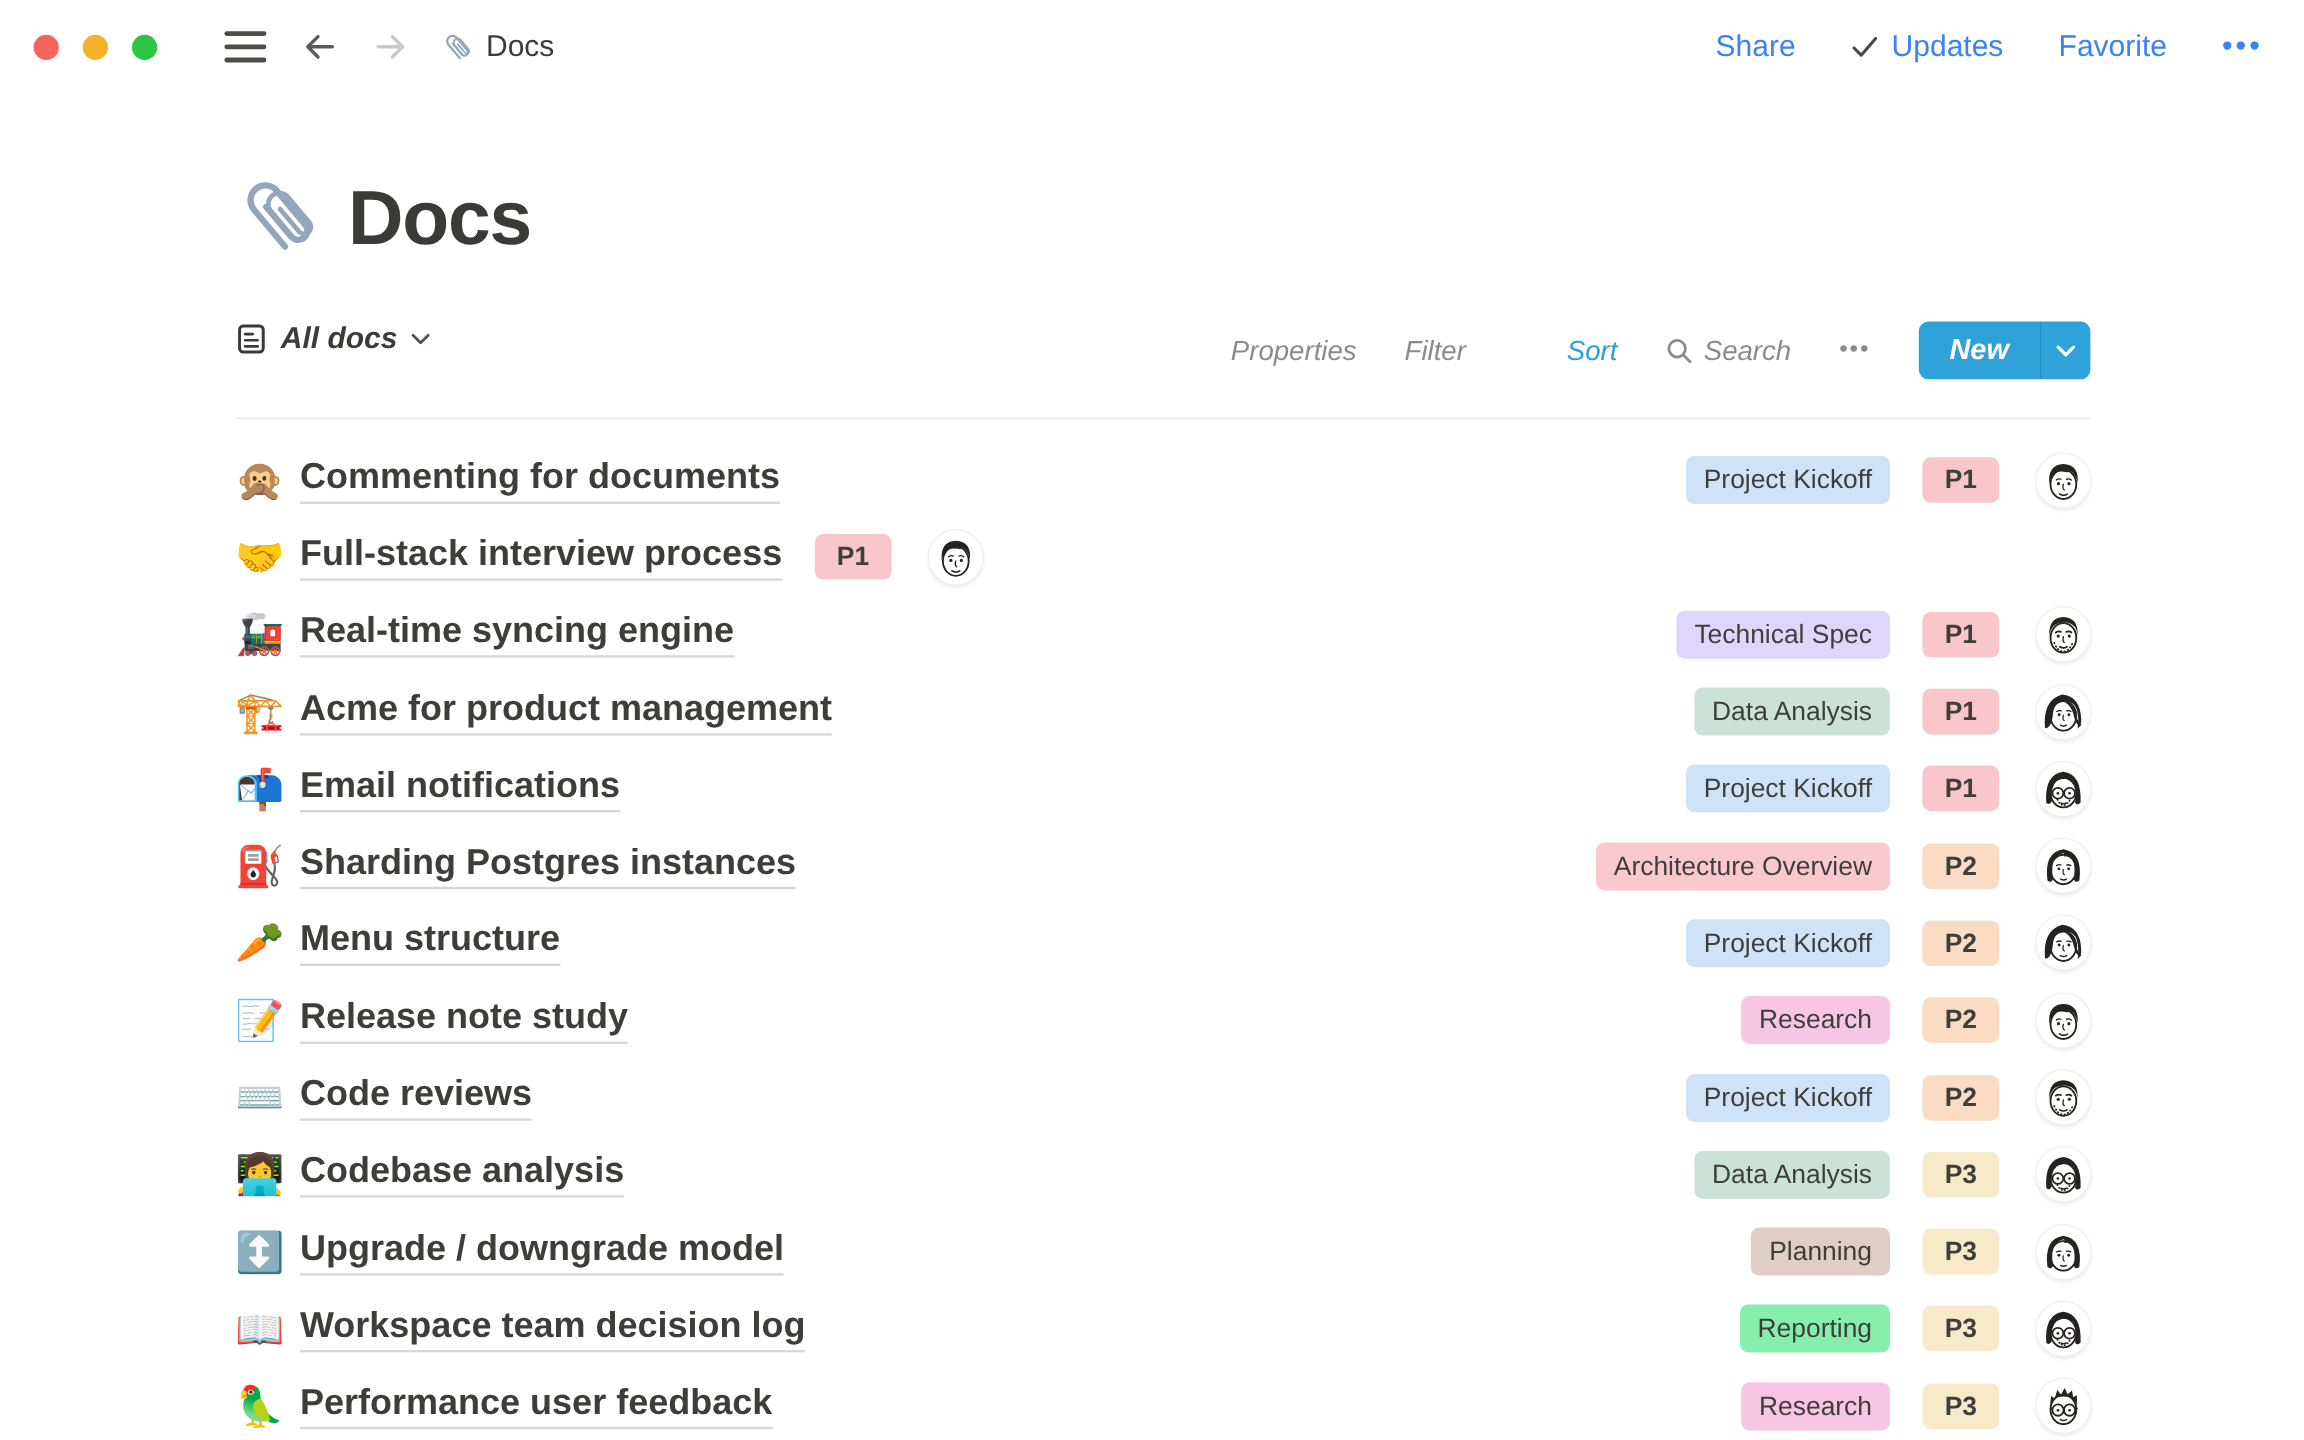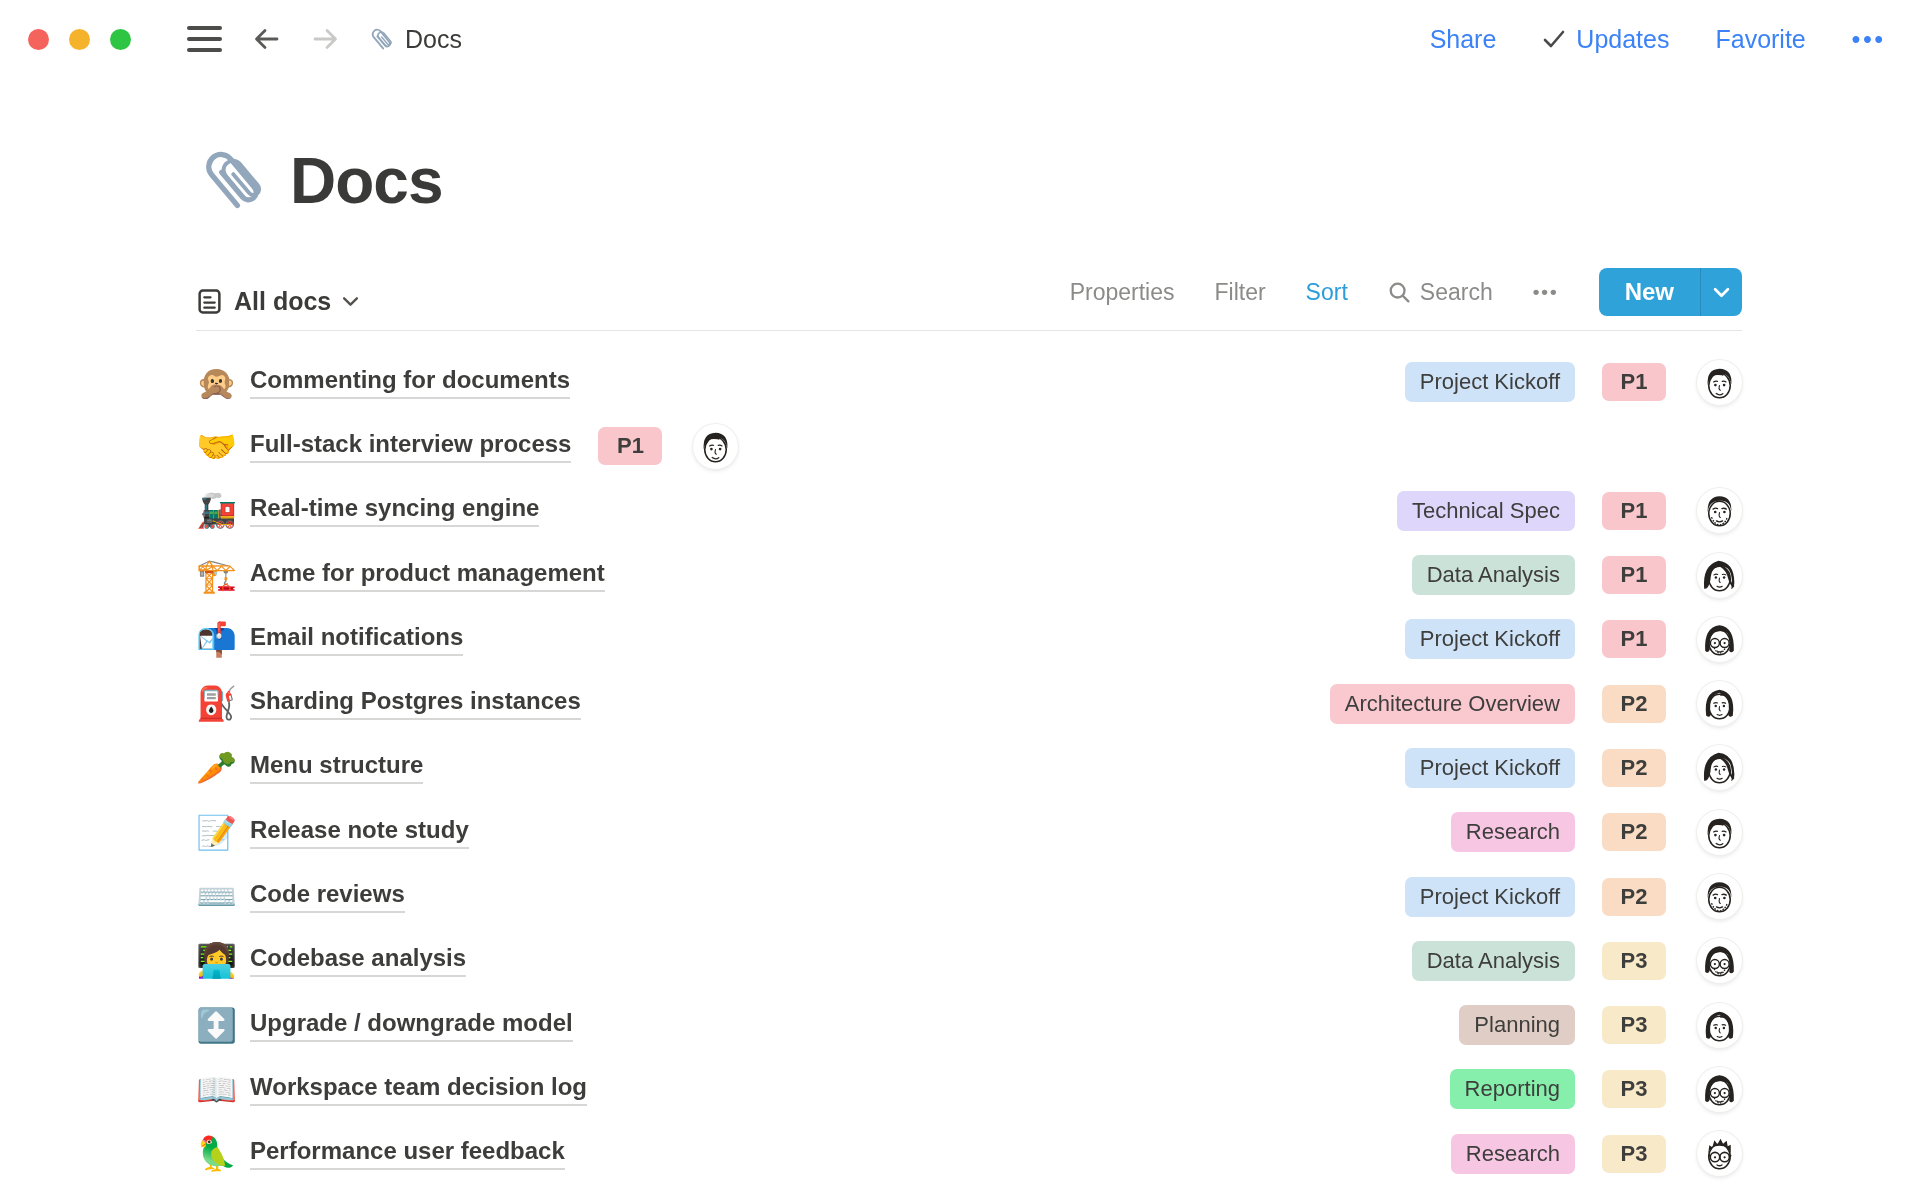--- a/index.html
+++ b/index.html
@@ -32,24 +32,25 @@
   
   .content { padding: 0 178px 0 196px; }
 
   .page-header { display: flex; align-items: center; gap: 20px; margin-top: 66px; }
   .page-icon svg { display: block; }
   .page-title { font-size: 64px; font-weight: 800; letter-spacing: -1px; color: #3a3a38; }
 
   
   .toolbar {
     display: flex;
-    align-items: flex-end;
+    align-items: flex-start;
     margin-top: 50px;
-    padding-bottom: 14px;
+    padding-bottom: 32px;
     border-bottom: 1px solid #e4e4e2;
+    font-style: italic;
   }
   .view-selector { display: flex; align-items: center; gap: 11px; cursor: pointer; }
   .view-selector .label { font-size: 25px; font-weight: 700; color: #3b3b39; }
   .toolbar-right { margin-left: auto; display: flex; align-items: center; gap: 40px; }
   .tb-item { font-size: 23px; color: #8b8b89; cursor: pointer; }
   .tb-item.active { color: #2d9cdb; }
   .search-group { display: flex; align-items: center; gap: 9px; cursor: pointer; }
   .tb-ellipsis { font-size: 19px; letter-spacing: 2px; color: #8b8b89; font-weight: 700; cursor: pointer; }
   .new-btn {
     display: flex; align-items: stretch; height: 48px;
@@ -57,21 +58,21 @@
     color: #fff; font-weight: 700; font-size: 24px; cursor: pointer;
   }
   .new-btn-main { display: flex; align-items: center; padding: 0 26px; }
   .new-btn-chevron { width: 42px; display: flex; align-items: center; justify-content: center; border-left: 1px solid rgba(0,0,0,0.14); }
 
   
   .rows { margin-top: 19px; }
   .doc-row { display: flex; align-items: center; height: 64.3px; }
   .doc-emoji { width: 54px; font-size: 33px; line-height: 1; flex: none; }
   .doc-title {
-    font-size: 24px; font-weight: 600; color: #3d3d3b;
+    font-size: 30px; font-weight: 600; color: #3d3d3b;
     border-bottom: 2px solid #d7d7d5; padding-bottom: 3px;
     cursor: pointer; white-space: nowrap;
   }
   .doc-tag {
     margin-left: auto; flex: none;
     padding: 7px 15px; border-radius: 7px;
     font-size: 22px; color: #3e3e3c; white-space: nowrap;
   }
   .doc-priority {
     margin-left: 27px; flex: none;
@@ -231,21 +232,21 @@
       </svg>
       <span class="label">All docs</span>
       <svg width="17" height="11" viewBox="0 0 16 10">
         <path d="M2,2 L8,8 L14,2" fill="none" stroke="#55514c" stroke-width="2.2" stroke-linecap="round" stroke-linejoin="round"></path>
       </svg>
     </div>
 
     <div class="toolbar-right">
       <span class="tb-item">Properties</span>
       <span class="tb-item">Filter</span>
-      <span class="tb-item active" style="color: rgb(45, 156, 219);">Sort</span>
+      <span class="tb-item active" style="color: rgb(45, 156, 219); margin-left: 44px;">Sort</span>
       <span class="search-group">
         <svg width="23" height="23" viewBox="0 0 22 22">
           <circle cx="9.2" cy="9.2" r="6.6" fill="none" stroke="#8b8b89" stroke-width="2.2"></circle>
           <path d="M14.2,14.2 L19.5,19.5" stroke="#8b8b89" stroke-width="2.2" stroke-linecap="round"></path>
         </svg>
         <span class="tb-item">Search</span>
       </span>
       <span class="tb-ellipsis">•••</span>
       <span class="new-btn" style="background: rgb(47, 162, 218);">
         <span class="new-btn-main">New</span>

